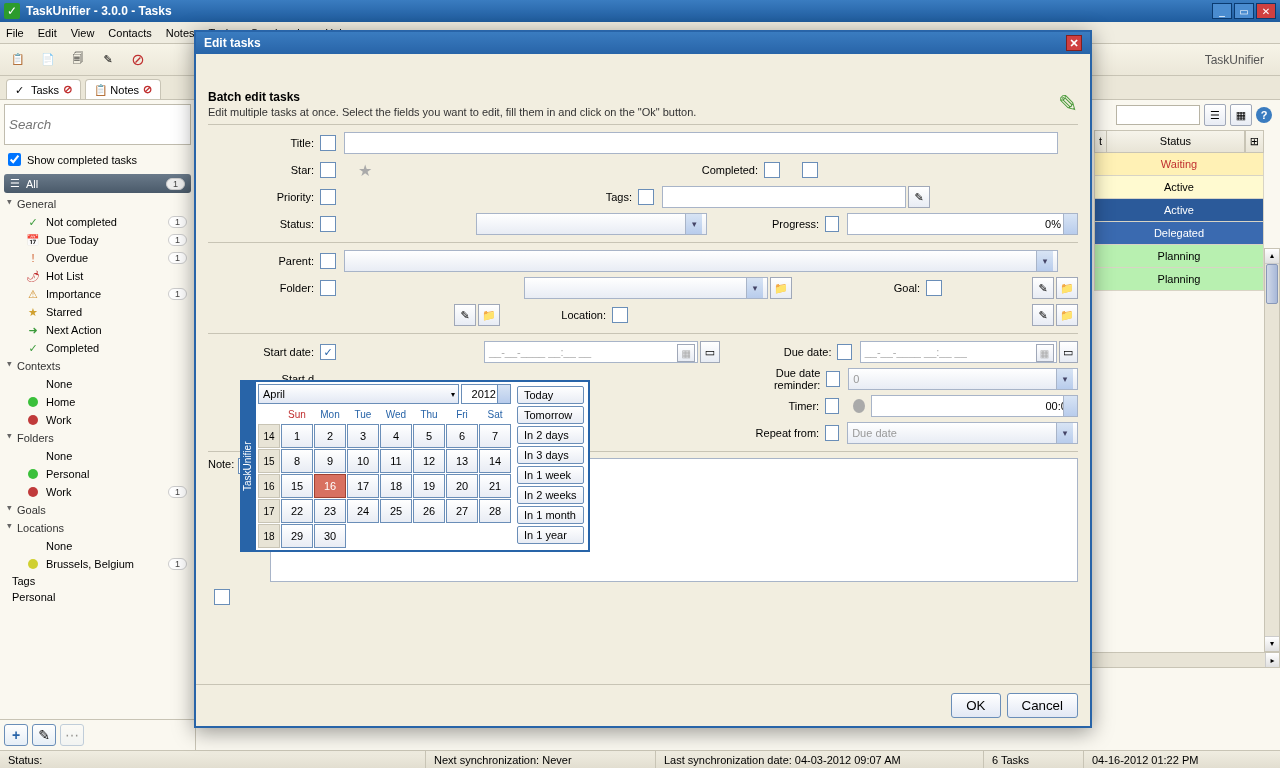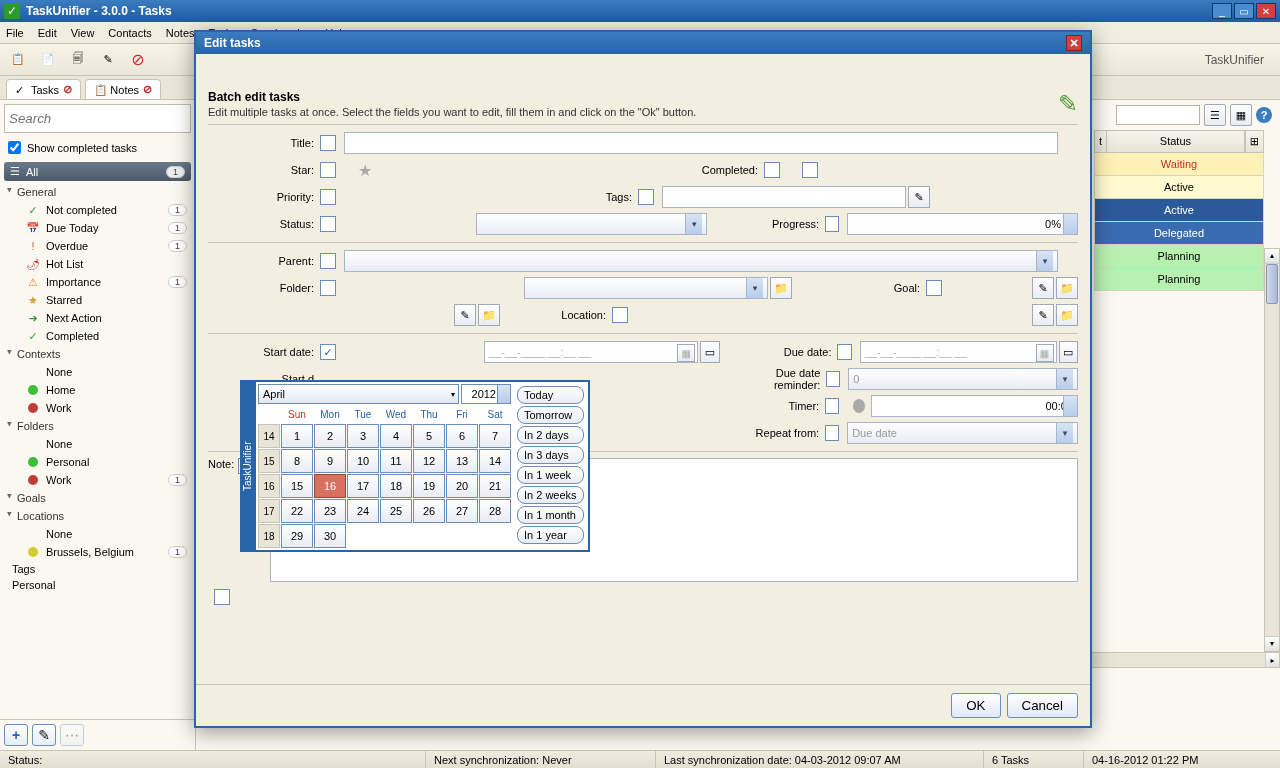--- a/index.html
+++ b/index.html
@@ -14,21 +14,21 @@
   .menubar span { cursor: pointer; }
   .toolbar { background: linear-gradient(#f7f4e8,#ebe7d8); height: 32px; display: flex; align-items: center; padding: 0 6px; gap: 6px; border-bottom: 1px solid #c8c4b5; }
   .tb-btn { width: 24px; height: 24px; display: flex; align-items: center; justify-content: center; cursor: pointer; }
   .brand { margin-left: auto; margin-right: 10px; font-size: 12px; color: #555; }
   .tabs { background: #ebe7d8; height: 24px; display: flex; align-items: flex-end; padding: 0 6px; gap: 4px; border-bottom: 1px solid #c8c4b5; }
   .tab { background: #fff; border: 1px solid #c8c4b5; border-bottom: none; padding: 3px 8px; border-radius: 4px 4px 0 0; display: flex; align-items: center; gap: 4px; cursor: pointer; }
   .tab .x { color: #c03030; font-weight: bold; }
   .tab-icon { width:12px;height:12px;display:inline-block; }
   .main { display: flex; height: calc(768px - 22px - 22px - 32px - 24px - 18px); position: relative; }
   .sidebar { width: 196px; background: #faf8f0; border-right: 1px solid #c8c4b5; display: flex; flex-direction: column; }
-  .search { margin: 4px; padding: 6px 4px; border: 1px solid #c0bcae; color: #15803d; font-style: italic; background: #fff; }
+  .search { margin: 4px; padding: 12px 4px; border: 1px solid #c0bcae; color: #15803d; font-style: italic; background: #fff; }
   .chk-row { padding: 4px 8px; display: flex; align-items: center; gap: 6px; }
   .sidebar .tree { flex: 1; overflow: auto; padding: 2px 4px; }
   .tree-all { background: linear-gradient(#6a7a8a,#4a5a6a); color: #fff; border-radius: 3px; padding: 3px 6px; display: flex; align-items: center; gap: 6px; margin: 2px 0; }
   .badge { margin-left: auto; background: #fff; color: #444; border-radius: 8px; padding: 0 6px; font-size: 9px; border: 1px solid #ccc; }
   .tree-all .badge { background: #eee; }
   .tree-hdr { color: #333; padding: 3px 2px; display: flex; align-items: center; gap: 3px; font-weight: normal; cursor: pointer; }
   .tree-hdr::before { content: "▸"; font-size: 9px; color: #666; transform: rotate(90deg); display: inline-block; width: 8px; }
   .tree-item { padding: 2px 4px 2px 22px; display: flex; align-items: center; gap: 6px; cursor: pointer; }
   .tree-item .icon { width: 14px; height: 14px; display: inline-flex; align-items:center; justify-content:center; font-size:11px; }
   .sidebar-bottom { border-top: 1px solid #c8c4b5; padding: 4px; display: flex; gap: 4px; }
@@ -82,21 +82,21 @@
   .cal-month::after{content:"▾";position:absolute;right:3px;font-size:8px;}
   .cal-year { width:50px; border:1px solid #6a8eb8; height:20px; display:flex;align-items:center;justify-content:flex-end; padding:0 14px 0 4px; position:relative; background:#fff;}
   .cal-year::after { content:""; position:absolute; right:0; top:0; bottom:0; width:12px; background:linear-gradient(#d8e4f4,#b8ccec); border-left:1px solid #6a8eb8;}
   .cal-grid { display: grid; grid-template-columns: 22px repeat(7, 32px); gap: 1px; }
   .cal-dow { color:#2864a8; font-size:10px; text-align:center; padding:3px 0;}
   .cal-dow.sun{color:#c03030;}
   .cal-wk { background:#e8e4d6; border:1px solid #c8c4b5; font-size:10px; display:flex;align-items:center;justify-content:center; height:24px;}
   .cal-day { border:1px solid #6a8eb8; background:linear-gradient(#fff,#e8ecf4); height:24px; display:flex;align-items:center;justify-content:center; cursor:pointer; font-size:11px;}
   .cal-day.sel { background:#d87060; color:#fff; border-color:#a04030;}
   .cal-quick { display:flex; flex-direction:column; gap:2px; padding:4px; }
-  .cal-qbtn { border:1px solid #6a8eb8; background:linear-gradient(#fff,#e8ecf4); padding:2px 6px; cursor:pointer; font-size:11px; white-space:nowrap; border-radius:8px;}
+  .cal-qbtn { border:1px solid #6a8eb8; background:linear-gradient(#fff,#e8ecf4); padding:2px 6px; cursor:pointer; font-size:11px; white-space:nowrap; border-radius:2px;}
   .help-q { width:16px;height:16px;border-radius:50%;background:#3a7cc0;color:#fff;display:inline-flex;align-items:center;justify-content:center;font-weight:bold;font-size:11px;cursor:pointer;}
   .scrollbar-r { position:absolute; right:0; top:148px; bottom:98px; width:16px; background:#e8e4d6; border:1px solid #c8c4b5;}
   .scrollbar-r::before{content:"▴";position:absolute;top:0;left:0;right:0;text-align:center;font-size:8px;background:linear-gradient(#fff,#e0e0e0);border-bottom:1px solid #ccc;height:14px;line-height:14px;}
   .scrollbar-r::after{content:"▾";position:absolute;bottom:0;left:0;right:0;text-align:center;font-size:8px;background:linear-gradient(#fff,#e0e0e0);border-top:1px solid #ccc;height:14px;line-height:14px;}
   .scrollbar-thumb{position:absolute;top:15px;left:1px;right:1px;height:40px;background:linear-gradient(90deg,#d0d8e8,#a8b8d8);border:1px solid #8898b8;border-radius:2px;}
   .hscroll { position:absolute; left:0; right:0; bottom:82px; height:16px; background:#e8e4d6; border:1px solid #c8c4b5; display:flex; justify-content:flex-end;}
   .hscroll-btn{width:14px;background:linear-gradient(#fff,#e0e0e0);border-left:1px solid #ccc;display:flex;align-items:center;justify-content:center;font-size:8px;}
 </style>
 </head>
 <body>

